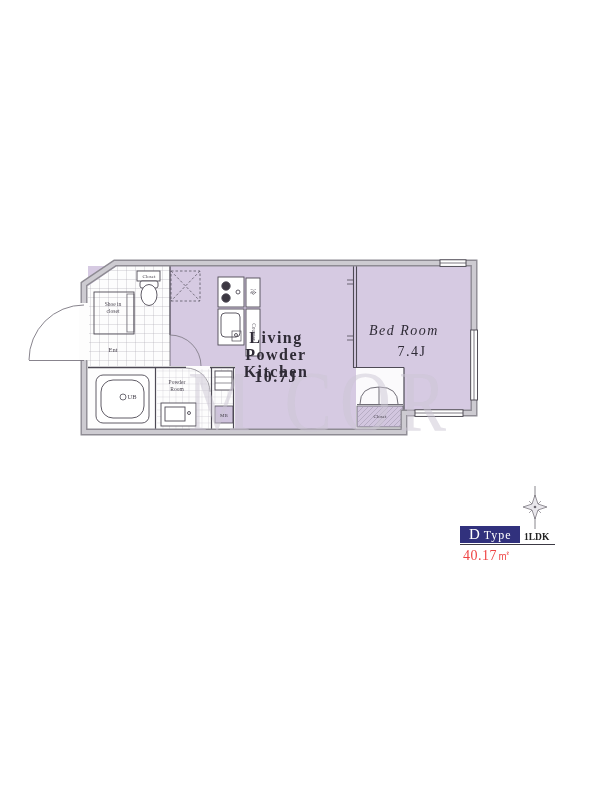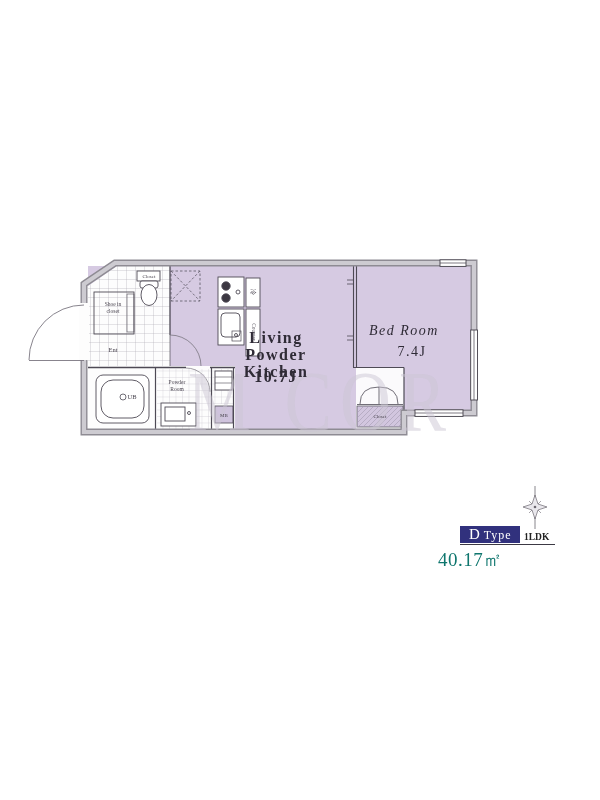--- a/index.html
+++ b/index.html
@@ -15,21 +15,21 @@
   .tiny6{font-size:6.5px;color:#4a4550;}
   .watermark{position:absolute;left:188px;top:352px;font-size:86px;letter-spacing:10px;
              color:rgba(203,198,211,0.5);transform:scaleX(0.82);transform-origin:left top;
              font-weight:400;}
   .type-box{position:absolute;left:460px;top:526px;width:60px;height:17px;background:#31317d;
             display:flex;align-items:center;color:#ffffff;}
   .type-letter{font-size:15px;margin-left:9px;}
   .type-word{font-size:12px;letter-spacing:1px;margin-left:4px;margin-top:2px;}
   .layout-lbl{position:absolute;left:524px;top:532px;font-size:9.5px;font-weight:600;color:#222;}
   .legend-rule{position:absolute;left:460px;top:543.5px;width:95px;border-top:1.5px solid #3c3944;}
-  .area-lbl{position:absolute;left:438px;top:547px;font-size:19px;letter-spacing:0.5px;color:#0f766e;}
+  .area-lbl{position:absolute;left:463px;top:547px;font-size:14px;letter-spacing:0.5px;color:#ef4444;}
 </style>
 </head>
 <body>
 
 <div class="canvas">
 
   <svg width="600" height="800" viewBox="0 0 600 800">
     <defs>
       <pattern id="tileA" width="9" height="9" patternUnits="userSpaceOnUse">
         <path d="M9 0H0V9" fill="none" stroke="#b4b0ba" stroke-width="0.7"></path>

